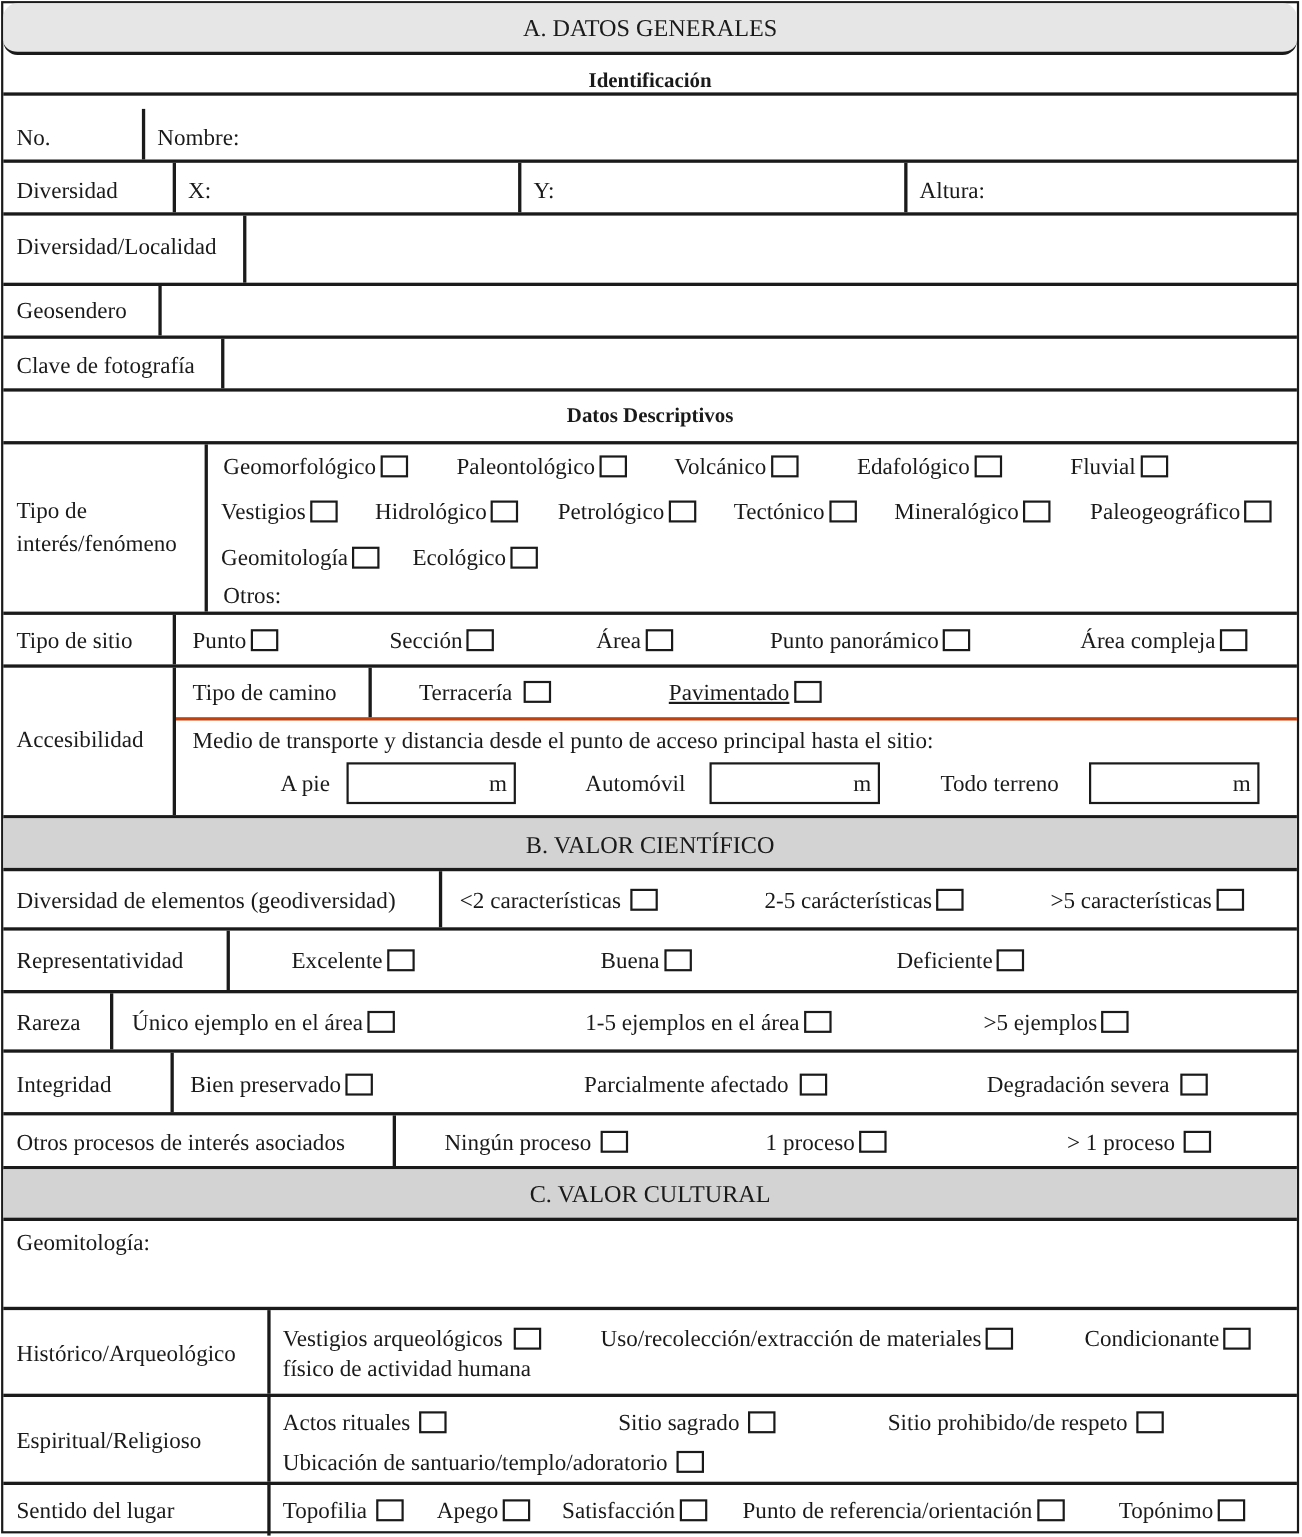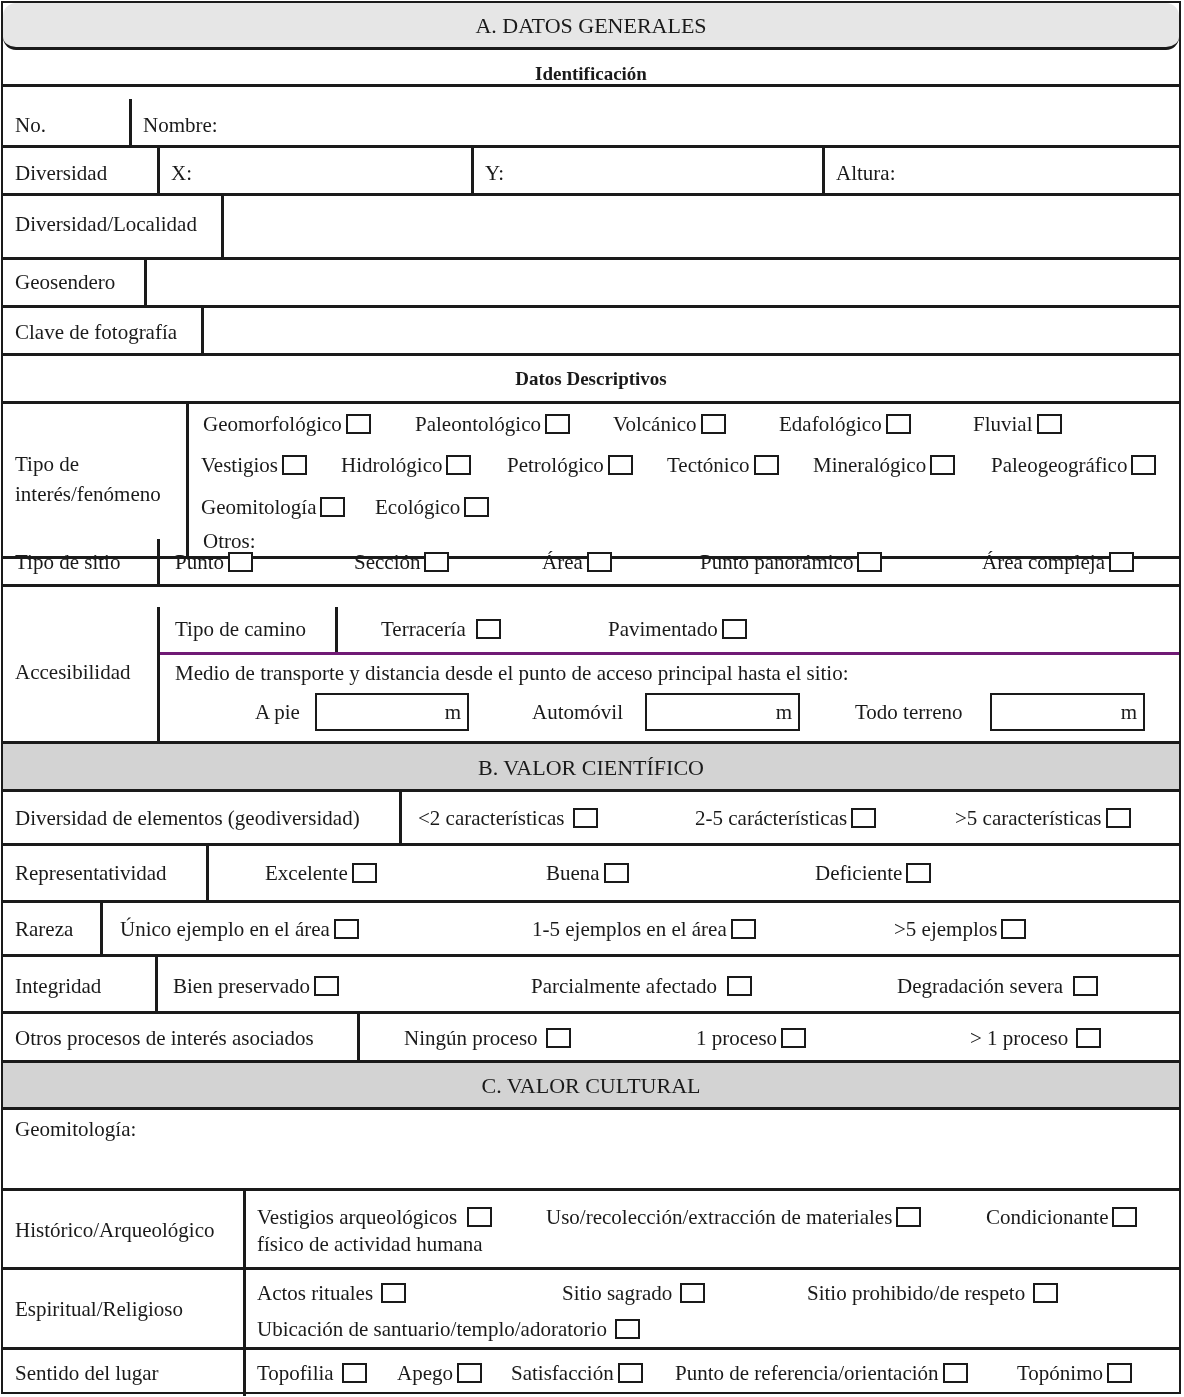--- a/index.html
+++ b/index.html
@@ -91,39 +91,39 @@
       <div class="opt" style="left:478px;top:49px;"><span>Tectónico</span><span class="cb"></span></div>
       <div class="opt" style="left:624px;top:49px;"><span>Mineralógico</span><span class="cb"></span></div>
       <div class="opt" style="left:802px;top:49px;"><span>Paleogeográfico</span><span class="cb"></span></div>
 
       <div class="opt" style="left:12px;top:91px;"><span>Geomitología</span><span class="cb"></span></div>
       <div class="opt" style="left:186px;top:91px;"><span>Ecológico</span><span class="cb"></span></div>
       <div class="t" style="left:14px;top:125px;">Otros:</div>
     </div>
   </div>
 
-  <div class="row" style="top:536px;height:48px;">
+  <div class="row" style="top:556px;height:48px;">
     <div class="t" style="left:12px;top:11px;">Tipo de sitio</div>
     <div class="cell vline" style="left:154px;right:0;">
       <div class="opt" style="left:15px;top:11px;"><span>Punto</span><span class="cb"></span></div>
       <div class="opt" style="left:194px;top:11px;"><span>Sección</span><span class="cb"></span></div>
       <div class="opt" style="left:382px;top:11px;"><span>Área</span><span class="cb"></span></div>
       <div class="opt" style="left:540px;top:11px;"><span>Punto panorámico</span><span class="cb"></span></div>
       <div class="opt" style="left:822px;top:11px;"><span>Área compleja</span><span class="cb"></span></div>
     </div>
   </div>
 
   <div class="row" style="top:604px;height:137px;">
     <div class="t" style="left:12px;top:53px;">Accesibilidad</div>
     <div class="cell vline" style="left:154px;right:0;">
-      <div style="position:absolute;left:0;right:0;top:0;height:48px;border-bottom:3px solid #701a75;box-sizing:border-box;">
+      <div style="position:absolute;left:0;right:0;top:0;height:48px;border-bottom:3px solid #c2410c;box-sizing:border-box;">
         <div class="t" style="left:15px;top:10px;">Tipo de camino</div>
         <div class="cell vline" style="left:175px;right:0;">
           <div class="opt" style="left:43px;top:10px;"><span>Terracería</span><span class="cb" style="margin-left:10px;"></span></div>
-          <div class="opt" style="left:270px;top:10px;"><span>Pavimentado</span><span class="cb"></span></div>
+          <div class="opt" style="left:270px;top:10px;text-decoration:underline;"><span>Pavimentado</span><span class="cb"></span></div>
         </div>
       </div>
       <div class="t" style="left:15px;top:54px;">Medio de transporte y distancia desde el punto  de acceso principal hasta el sitio:</div>
       <div class="t" style="left:95px;top:93px;">A pie</div>
       <div class="mbox" style="left:155px;top:86px;width:154px;"><span>m</span></div>
       <div class="t" style="left:372px;top:93px;">Automóvil</div>
       <div class="mbox" style="left:485px;top:86px;width:155px;"><span>m</span></div>
       <div class="t" style="left:695px;top:93px;">Todo terreno</div>
       <div class="mbox" style="left:830px;top:86px;width:155px;"><span>m</span></div>
     </div>

